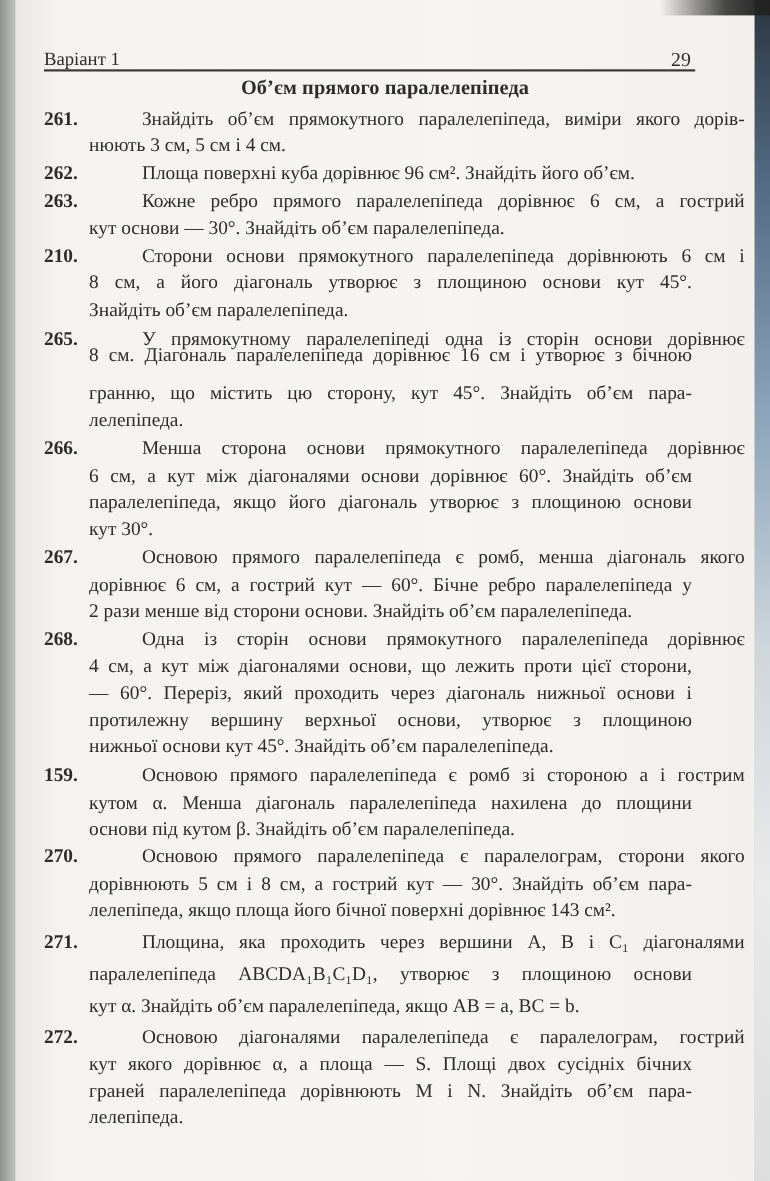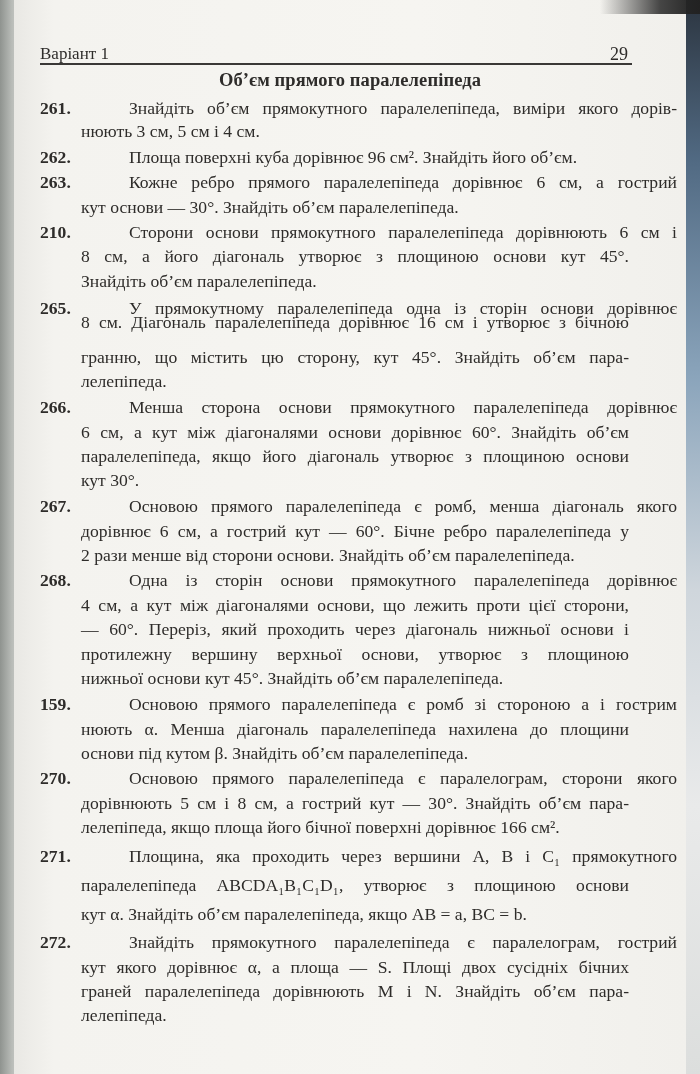--- a/index.html
+++ b/index.html
@@ -58,21 +58,21 @@
 </div>
 <div class="line" style="top:196px">кут основи — 30°. Знайдіть об’єм паралелепіпеда.</div>
 
 <div class="line first j" style="top:221px">
   <span class="num">210.</span><span class="txt">Сторони основи прямокутного паралелепіпеда дорівнюють 6 см і</span>
 </div>
 <div class="line j" style="top:245px">8 см, а його діагональ утворює з площиною основи кут 45°.</div>
 <div class="line" style="top:270px">Знайдіть об’єм паралелепіпеда.</div>
 
 <div class="line first j" style="top:297px">
-  <span class="num">265.</span><span class="txt">У прямокутному паралелепіпеда одна із сторін основи дорівнює</span>
+  <span class="num">265.</span><span class="txt">У прямокутному паралелепіпеді одна із сторін основи дорівнює</span>
 </div>
 <div class="line j" style="top:311px">8 см. Діагональ паралелепіпеда дорівнює 16 см і утворює з бічною</div>
 <div class="line j" style="top:346px">гранню, що містить цю сторону, кут 45°. Знайдіть об’єм пара-</div>
 <div class="line" style="top:370px">лелепіпеда.</div>
 
 <div class="line first j" style="top:396px">
   <span class="num">266.</span><span class="txt">Менша сторона основи прямокутного паралелепіпеда дорівнює</span>
 </div>
 <div class="line j" style="top:421px">6 см, а кут між діагоналями основи дорівнює 60°. Знайдіть об’єм</div>
 <div class="line j" style="top:445px">паралелепіпеда, якщо його діагональ утворює з площиною основи</div>
@@ -88,33 +88,33 @@
   <span class="num">268.</span><span class="txt">Одна із сторін основи прямокутного паралелепіпеда дорівнює</span>
 </div>
 <div class="line j" style="top:594px">4 см, а кут між діагоналями основи, що лежить проти цієї сторони,</div>
 <div class="line j" style="top:618px">— 60°. Переріз, який проходить через діагональ нижньої основи і</div>
 <div class="line j" style="top:643px">протилежну вершину верхньої основи, утворює з площиною</div>
 <div class="line" style="top:667px">нижньої основи кут 45°. Знайдіть об’єм паралелепіпеда.</div>
 
 <div class="line first j" style="top:693px">
   <span class="num">159.</span><span class="txt">Основою прямого паралелепіпеда є ромб зі стороною a і гострим</span>
 </div>
-<div class="line j" style="top:718px">нюють α. Менша діагональ паралелепіпеда нахилена до площини</div>
+<div class="line j" style="top:718px">кутом α. Менша діагональ паралелепіпеда нахилена до площини</div>
 <div class="line" style="top:742px">основи під кутом β. Знайдіть об’єм паралелепіпеда.</div>
 
 <div class="line first j" style="top:767px">
   <span class="num">270.</span><span class="txt">Основою прямого паралелепіпеда є паралелограм, сторони якого</span>
 </div>
 <div class="line j" style="top:792px">дорівнюють 5 см і 8 см, а гострий кут — 30°. Знайдіть об’єм пара-</div>
-<div class="line" style="top:816px">лелепіпеда, якщо площа його бічної поверхні дорівнює 166 см².</div>
+<div class="line" style="top:816px">лелепіпеда, якщо площа його бічної поверхні дорівнює 143 см².</div>
 
 <div class="line first j" style="top:845px">
-  <span class="num">271.</span><span class="txt">Площина, яка проходить через вершини A, B і C₁ прямокутного</span>
+  <span class="num">271.</span><span class="txt">Площина, яка проходить через вершини A, B і C₁ діагоналями</span>
 </div>
 <div class="line j" style="top:874px">паралелепіпеда ABCDA₁B₁C₁D₁, утворює з площиною основи</div>
 <div class="line" style="top:903px">кут α. Знайдіть об’єм паралелепіпеда, якщо AB = a, BC = b.</div>
 
 <div class="line first j" style="top:931px">
-  <span class="num">272.</span><span class="txt">Знайдіть прямокутного паралелепіпеда є паралелограм, гострий</span>
+  <span class="num">272.</span><span class="txt">Основою діагоналями паралелепіпеда є паралелограм, гострий</span>
 </div>
 <div class="line j" style="top:956px">кут якого дорівнює α, а площа — S. Площі двох сусідніх бічних</div>
 <div class="line j" style="top:980px">граней паралелепіпеда дорівнюють M і N. Знайдіть об’єм пара-</div>
 <div class="line" style="top:1004px">лелепіпеда.</div>
 
 </body></html>

